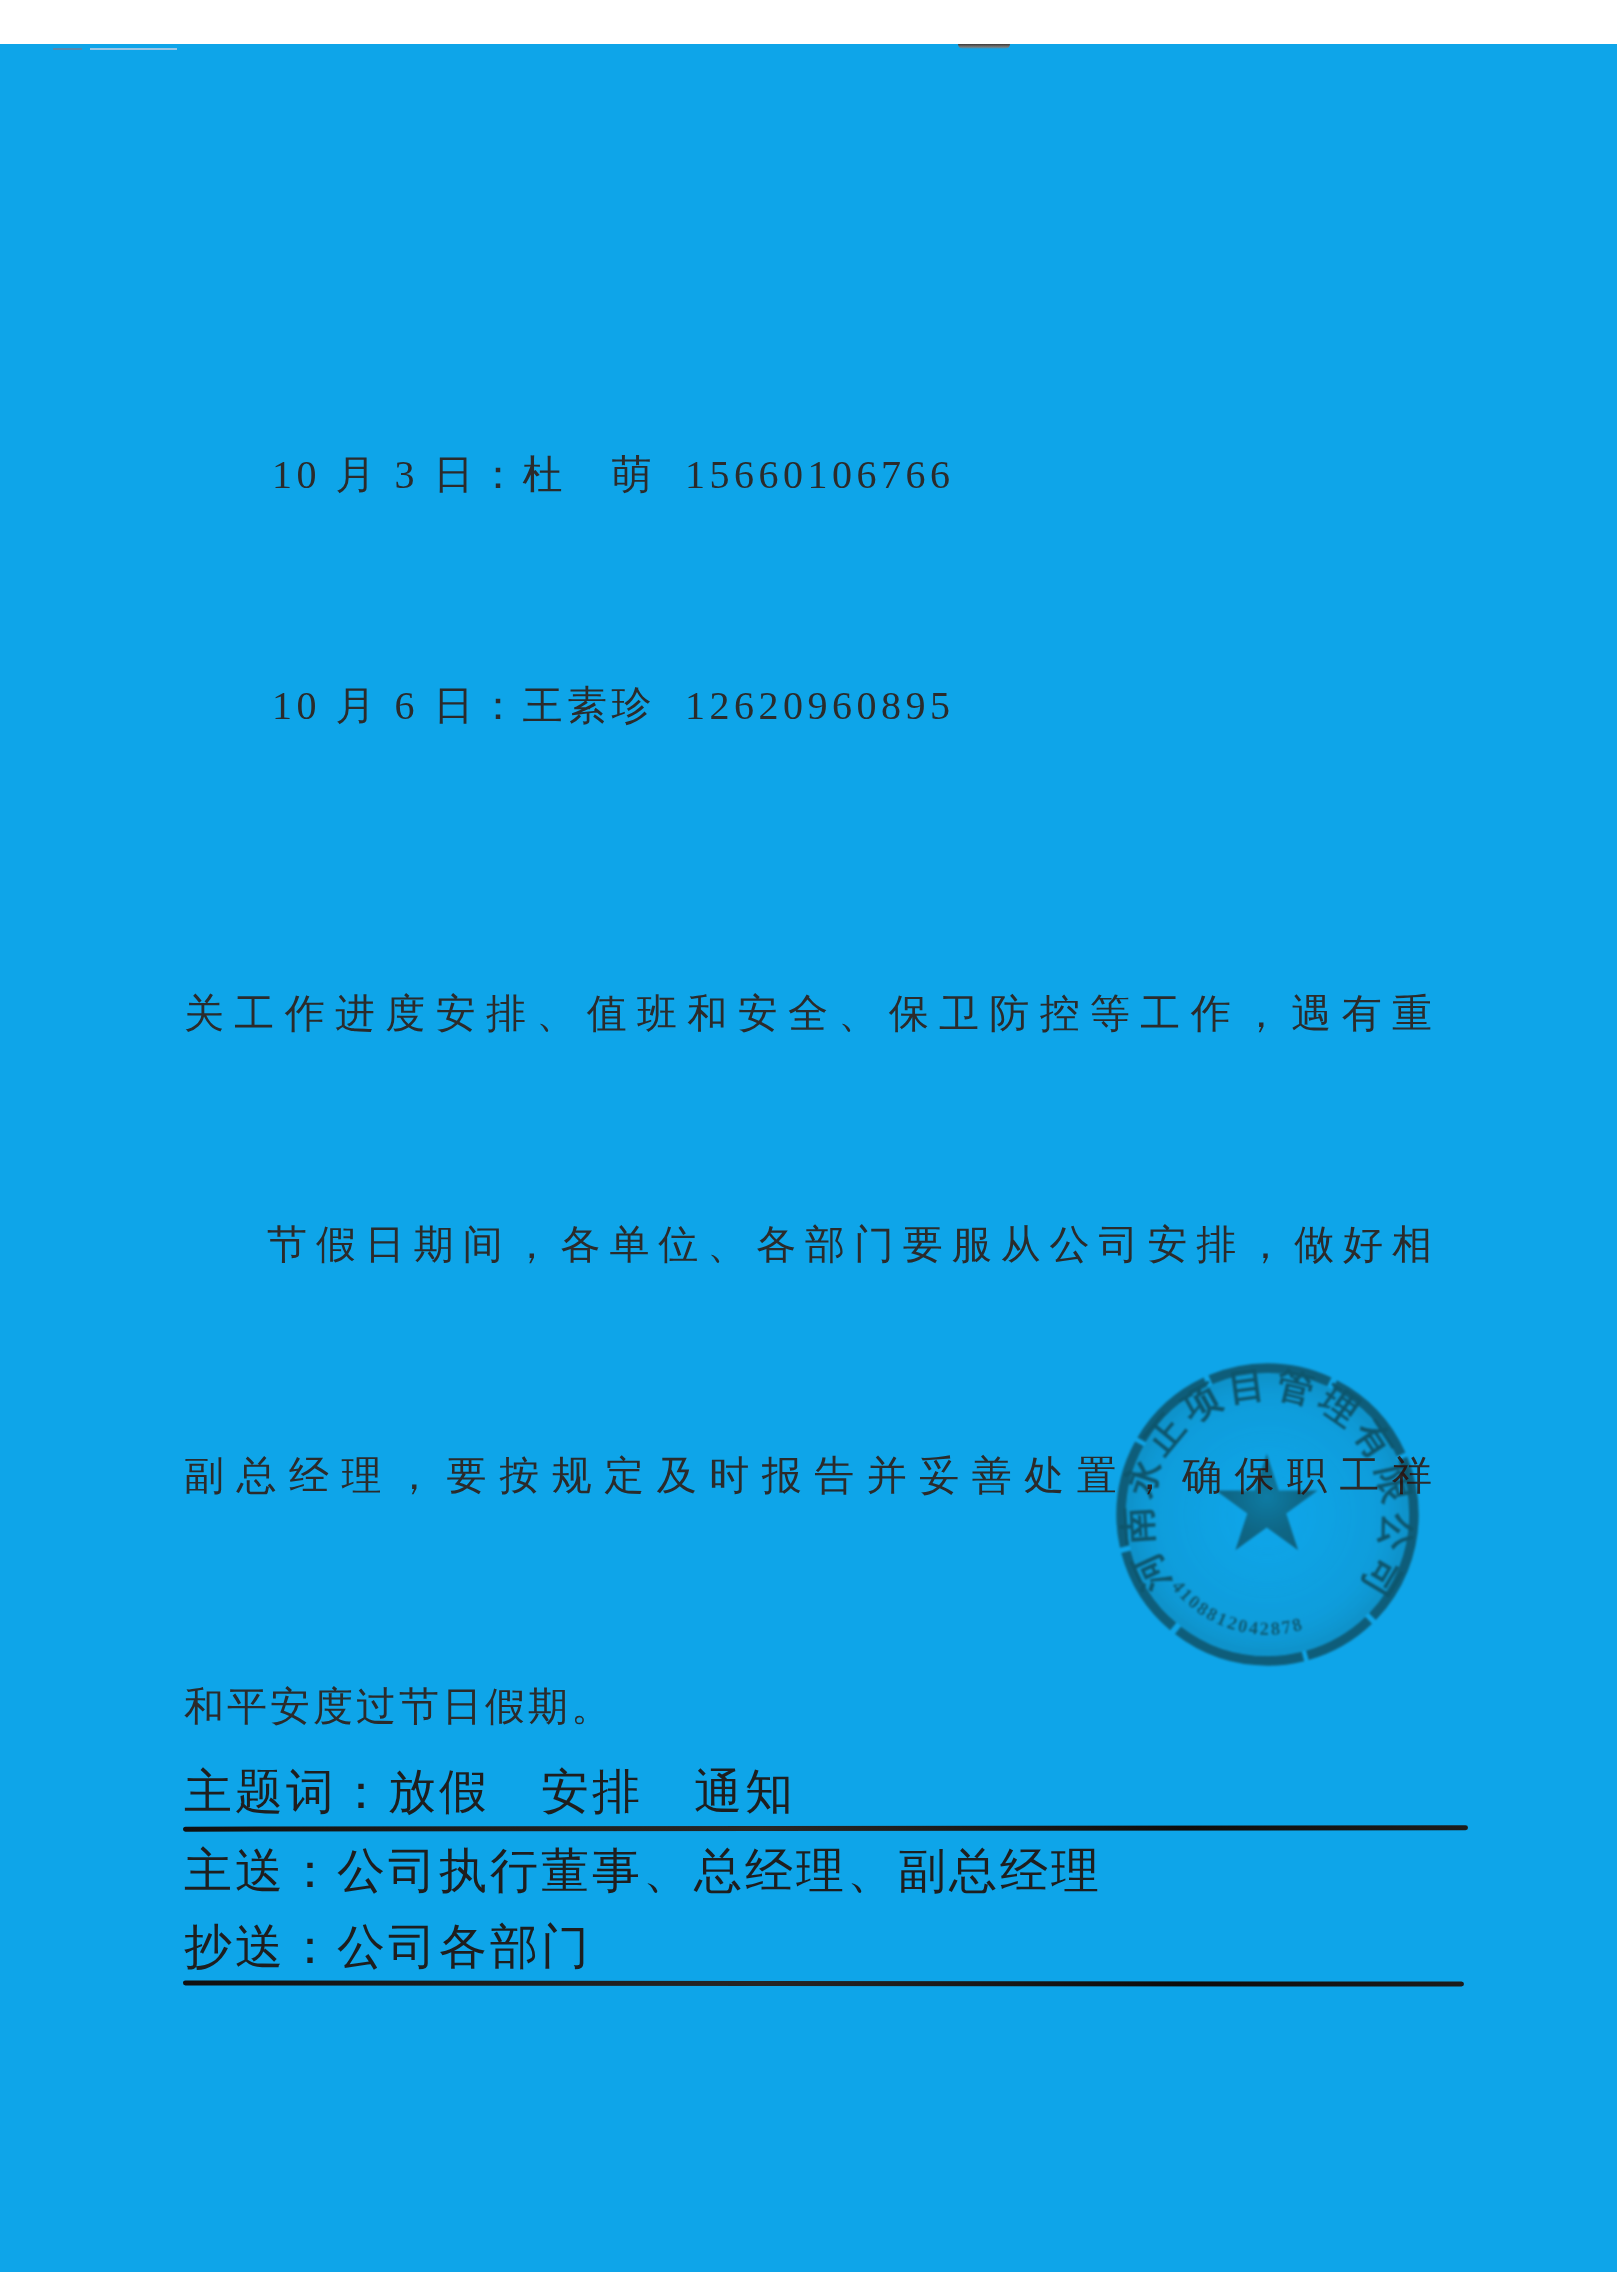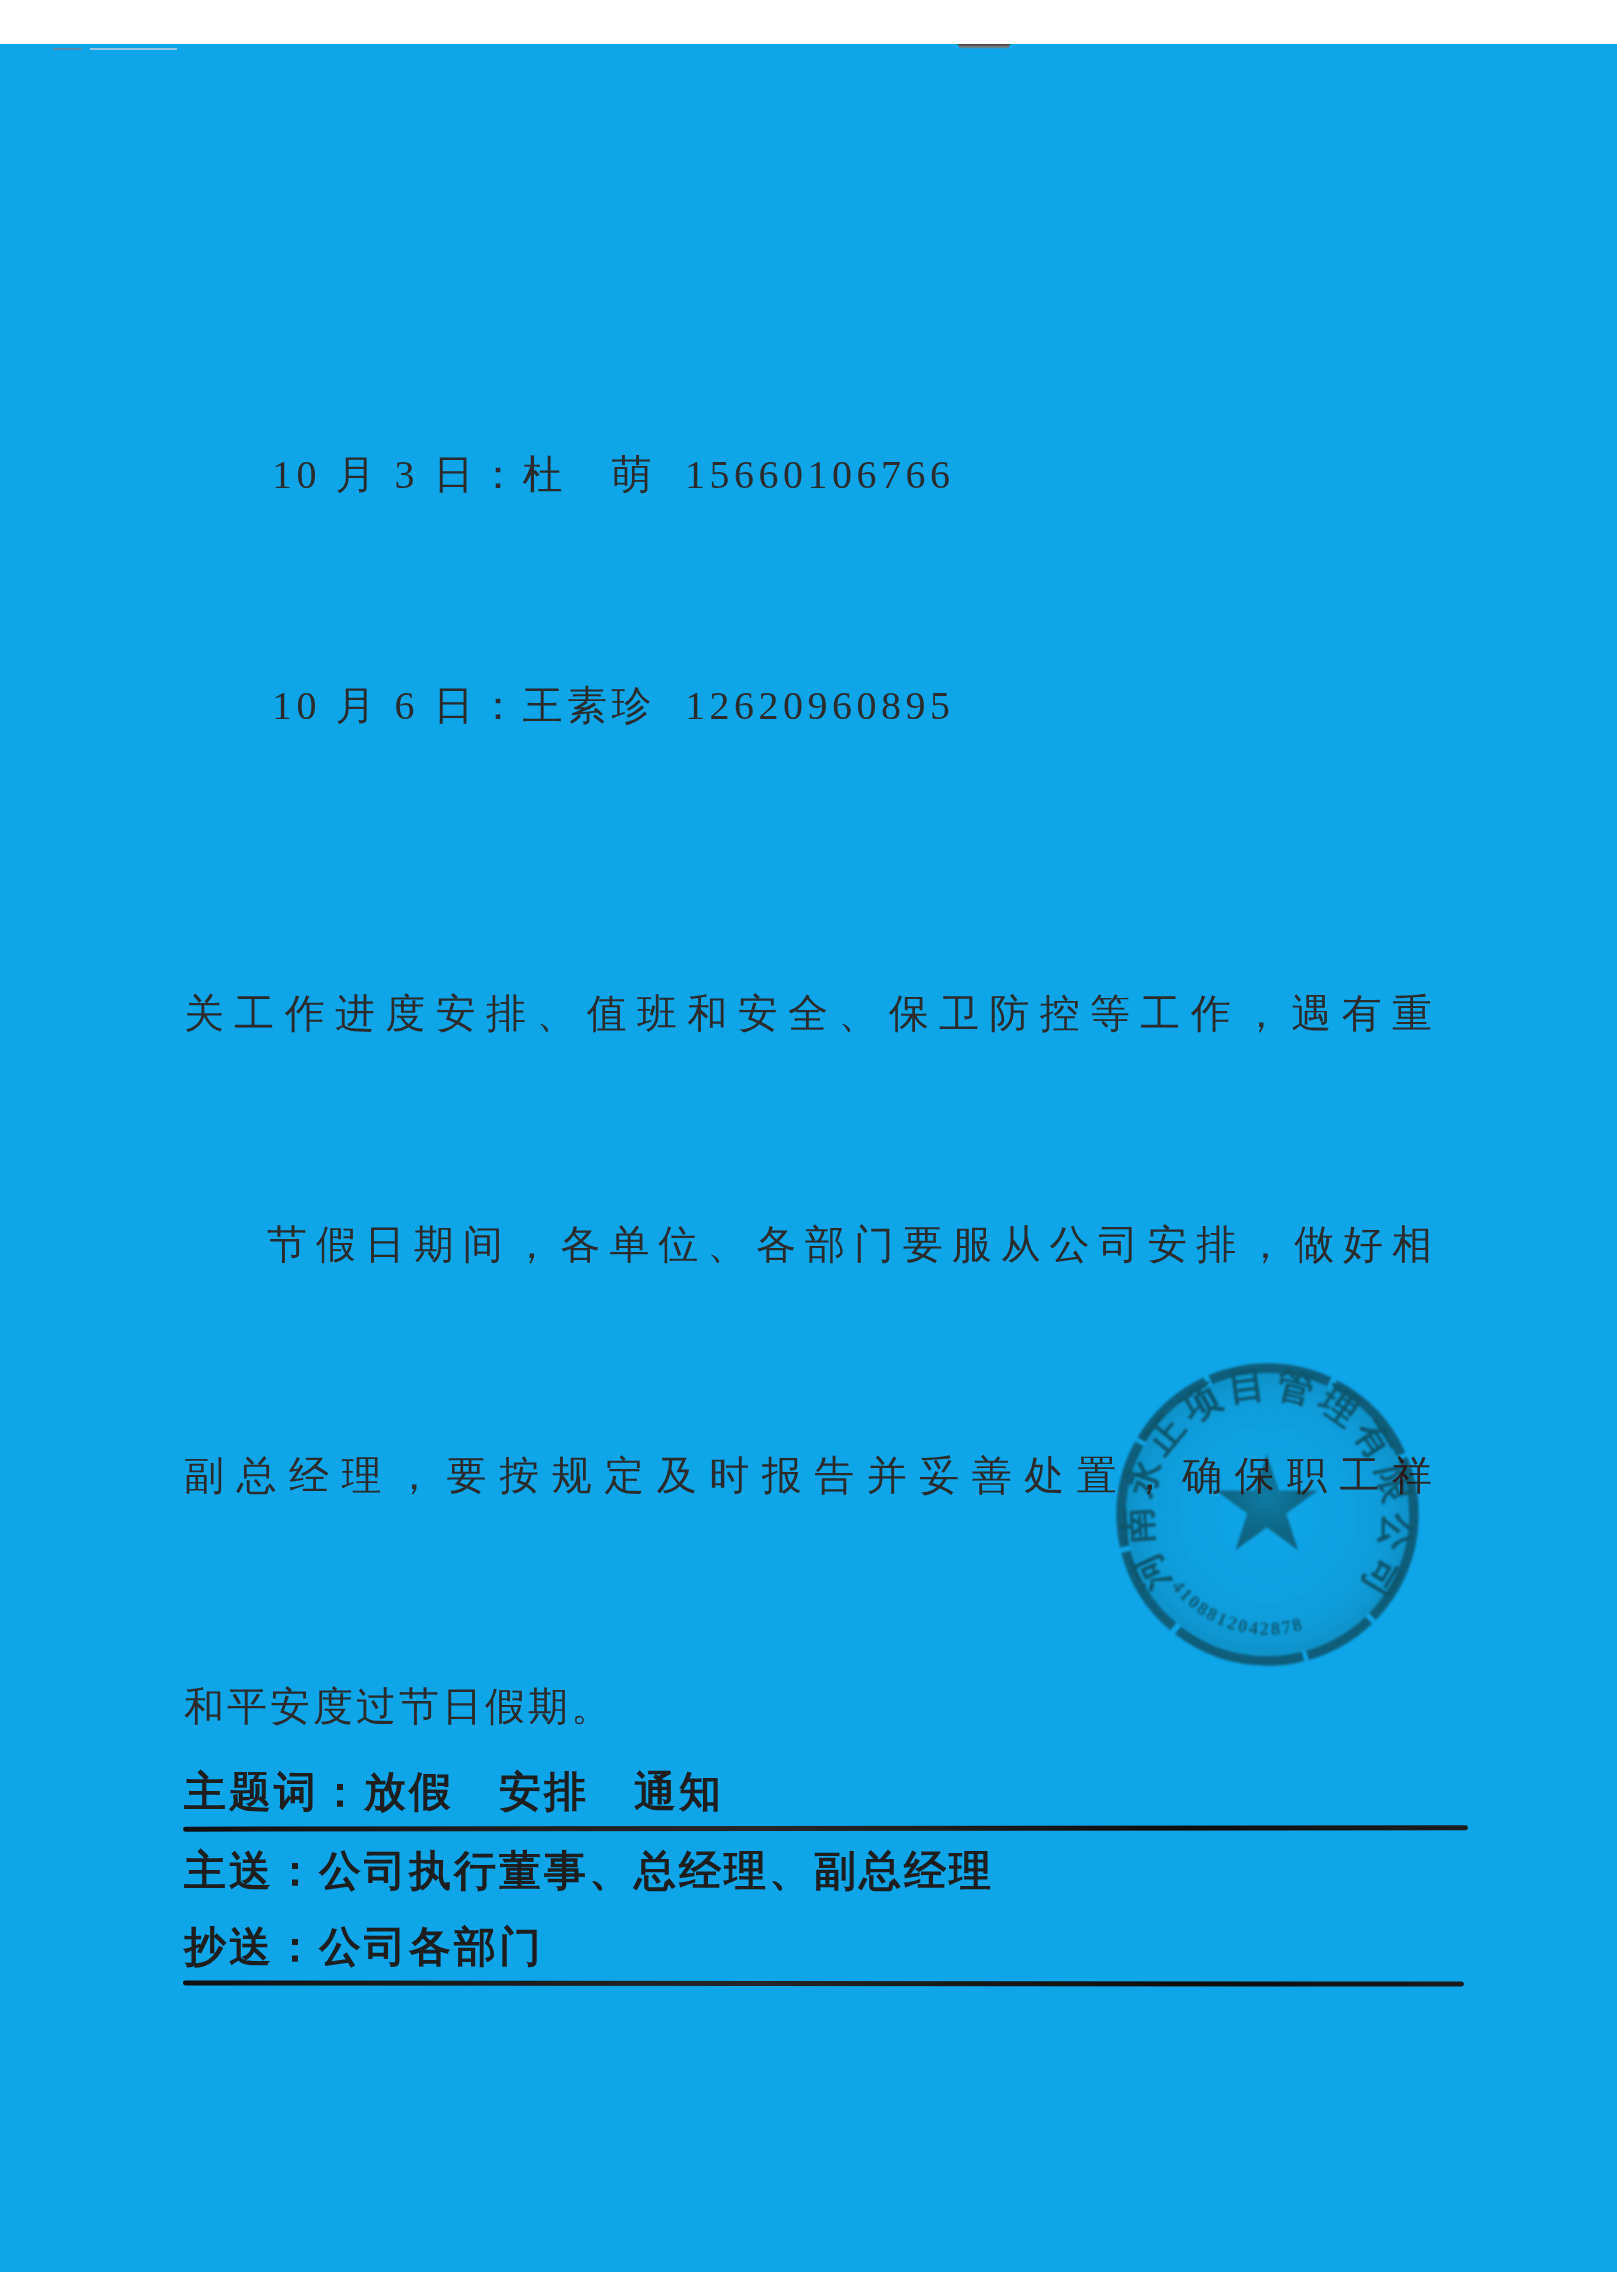--- a/index.html
+++ b/index.html
@@ -46,22 +46,22 @@
     opacity: 0.88;
   }
   .seal text {
     font-family: "Liberation Serif", serif;
     font-weight: 600;
   }
   
   .footer-line {
     position: absolute;
     left: 184px;
-    font-size: 42px;
-    font-weight: 700;
+    font-size: 48px;
+    font-weight: 400;
     letter-spacing: 3px;
     line-height: 48px;
     white-space: pre-wrap;
     font-family: "Liberation Sans", sans-serif;
     color: #1e1e1e;
     z-index: 2;
     text-align: center;
   }
   .f-keywords { top: 1724px; }
   .f-main     { top: 1803px; }

